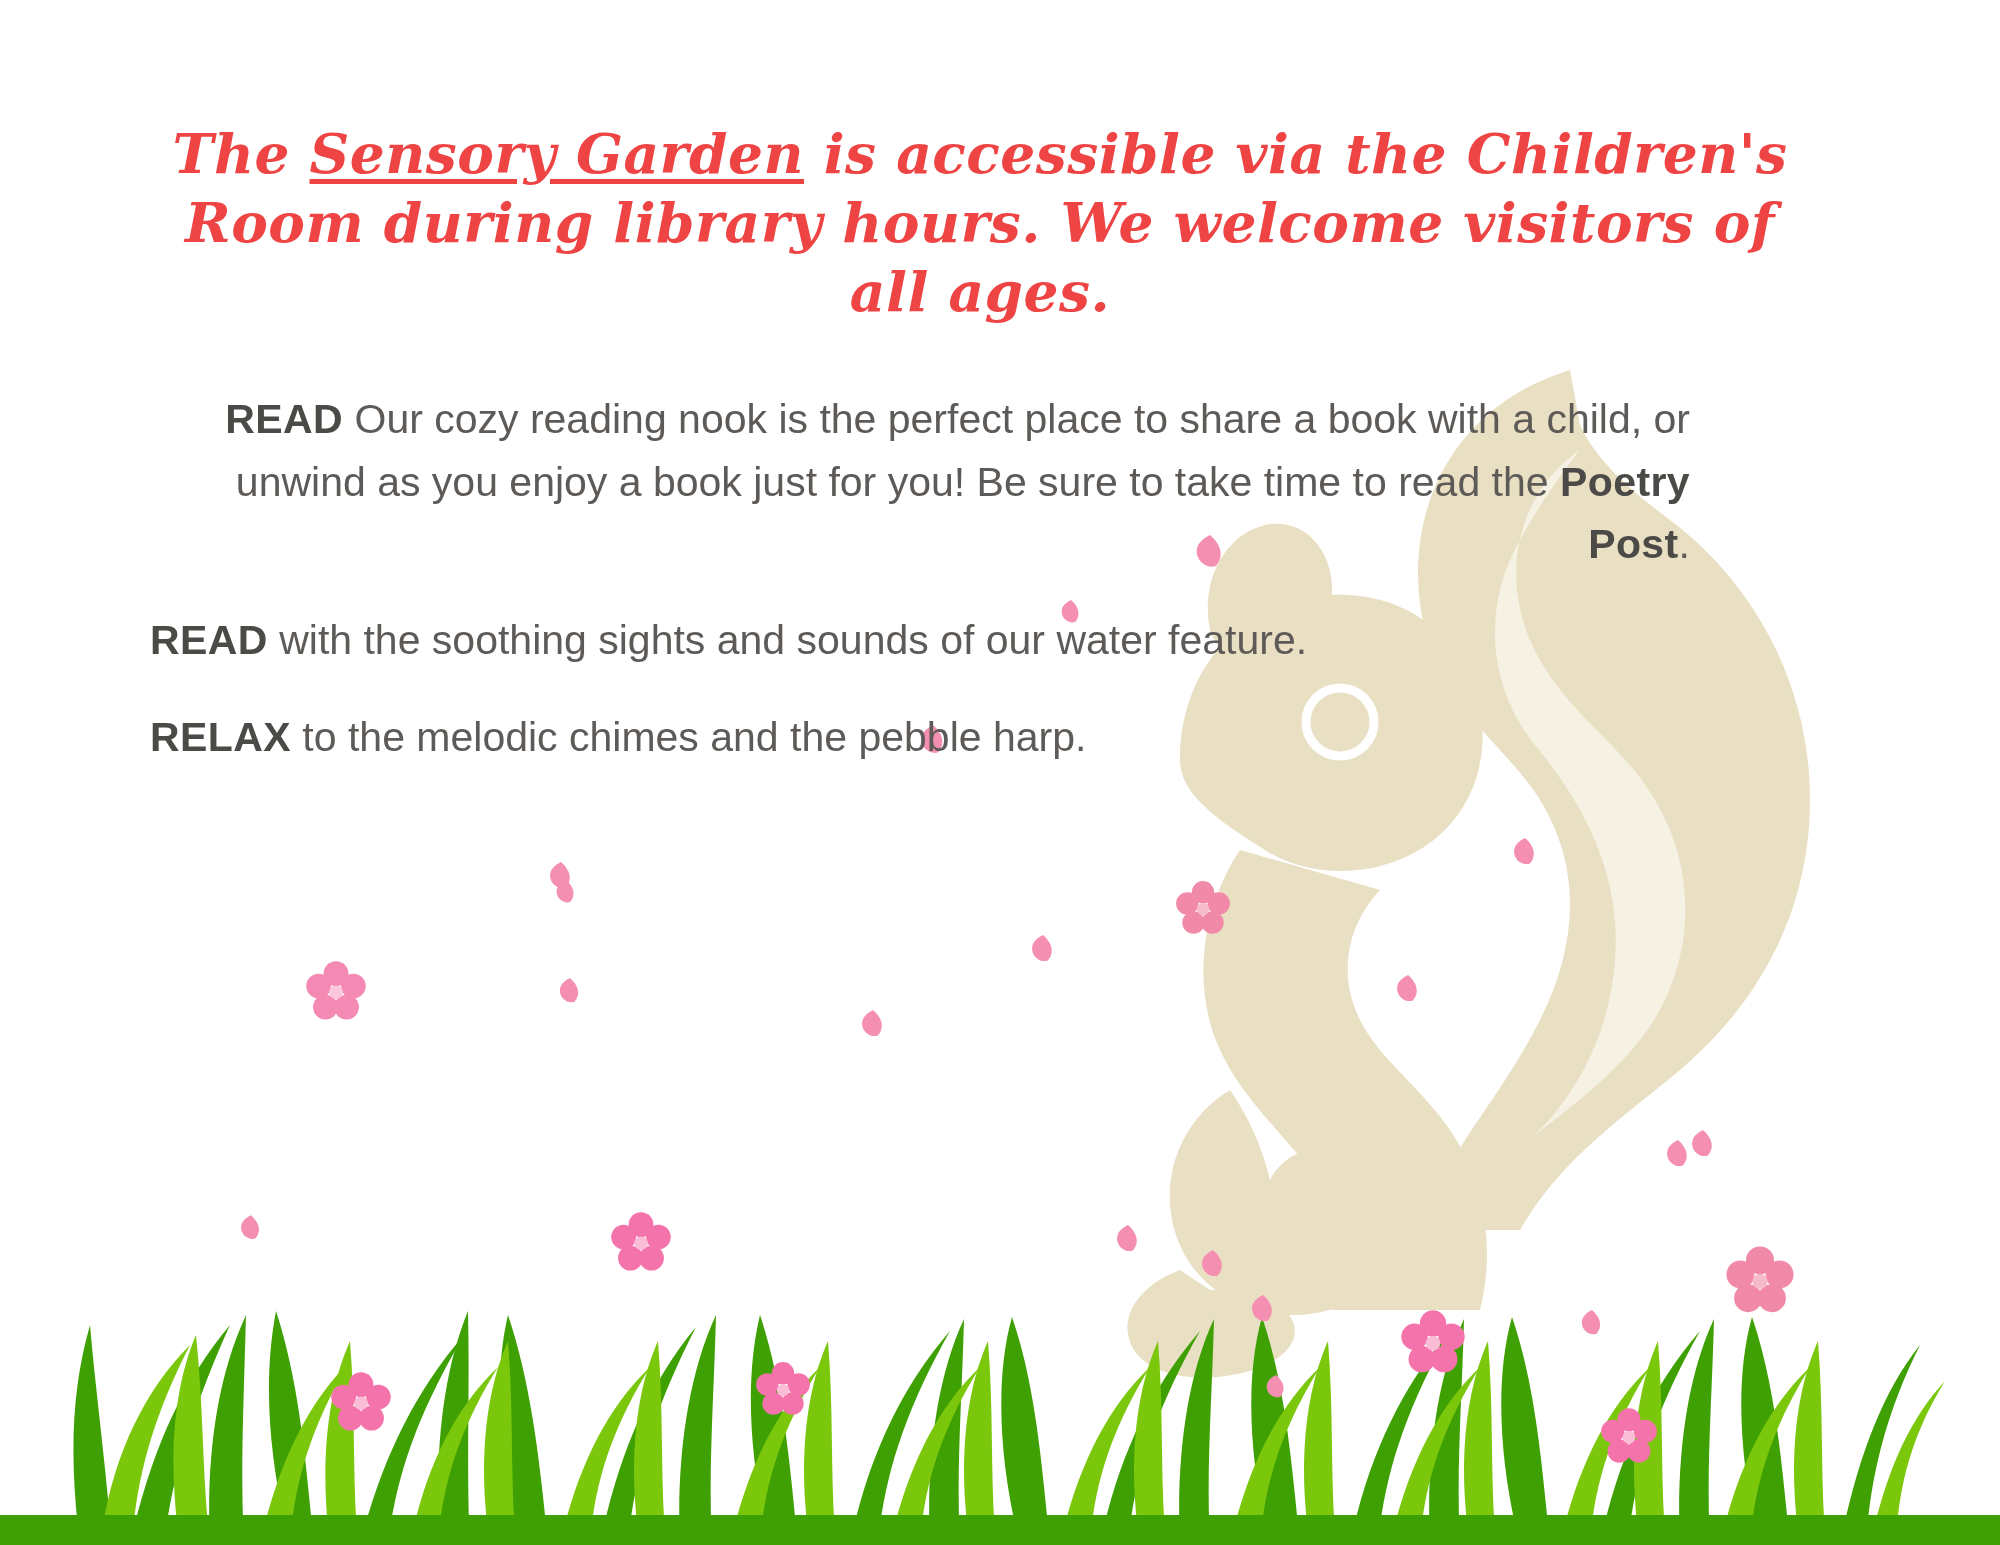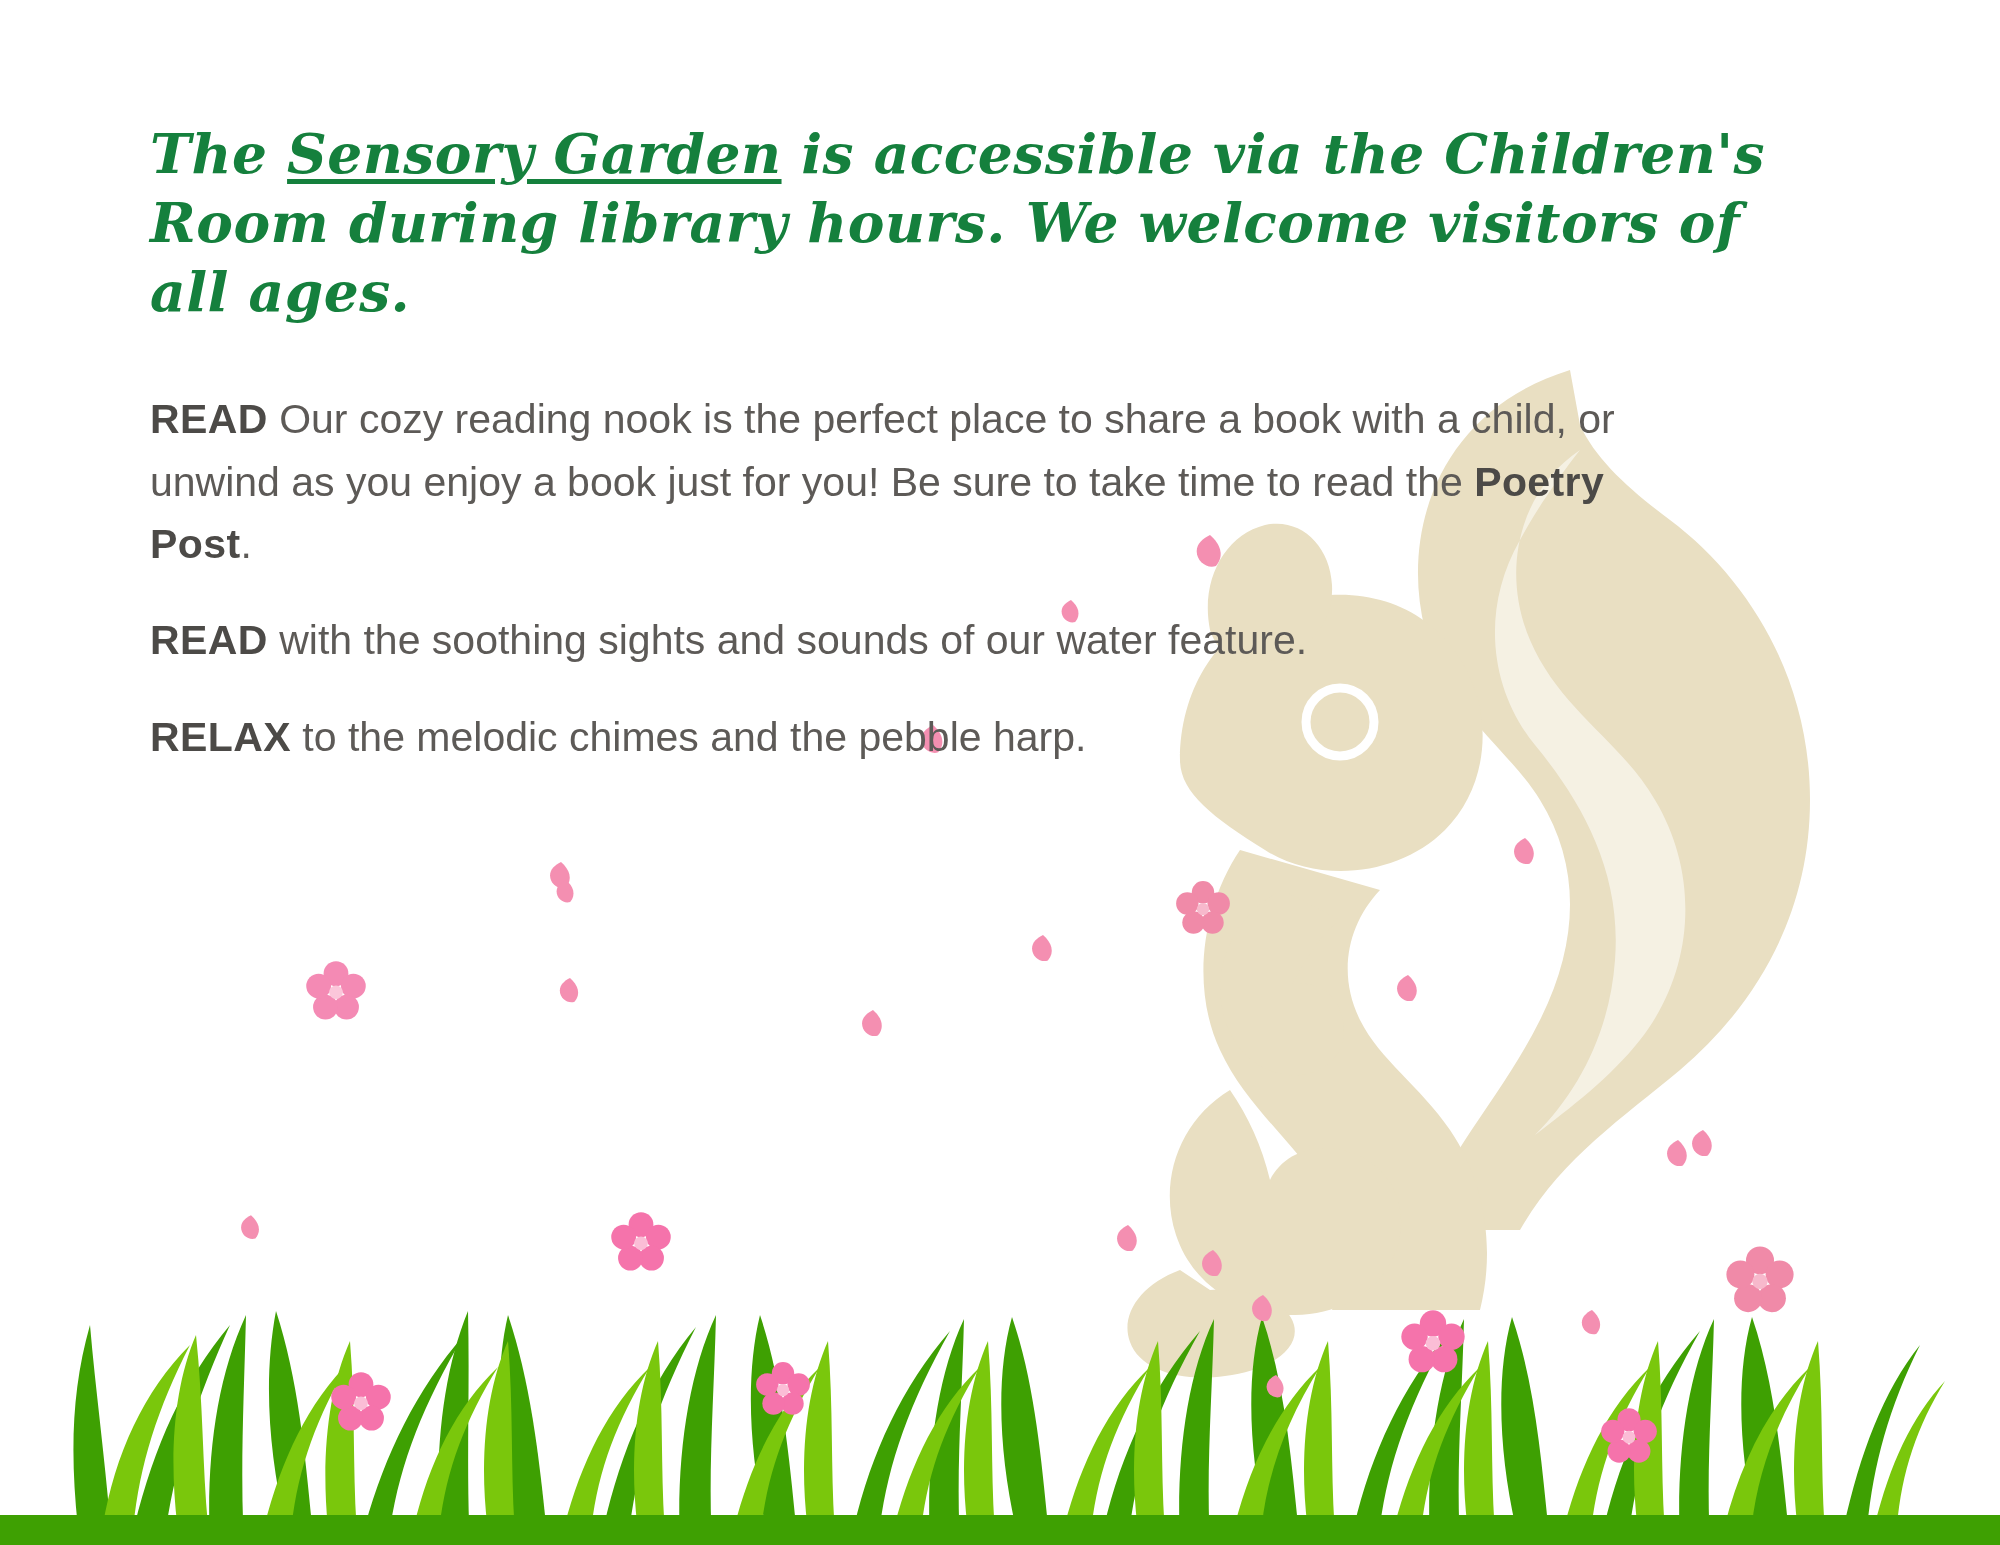--- a/index.html
+++ b/index.html
@@ -45,43 +45,45 @@
     left: 150px;
     top: 120px;
     width: 1660px;
   }
   .headline {
     font-family: "DejaVu Serif", serif;
     font-style: italic;
     font-weight: bold;
     font-size: 55px;
     line-height: 1.25;
-    color: #15803d;
+    color: #ef4444;
     letter-spacing: 0.5px;
     margin: 0 0 62px 0;
+    text-align: center;
   }
   .headline .underline {
     text-decoration: underline;
     text-underline-offset: 6px;
   }
 
   .para {
     font-size: 41px;
     line-height: 1.52;
     color: #5d5a57;
     margin: 0 0 34px 0;
     max-width: 1560px;
   }
   .para strong {
     font-weight: bold;
     color: #4c4a47;
     letter-spacing: 0.4px;
   }
   .para.first {
     max-width: 1540px;
+    text-align: right;
   }
 </style>
 </head>
 <body>
 
 <div class="art-layer">
 
   <svg class="squirrel" viewBox="0 0 950 1100">
     <g fill="#e9dfc2">
 

